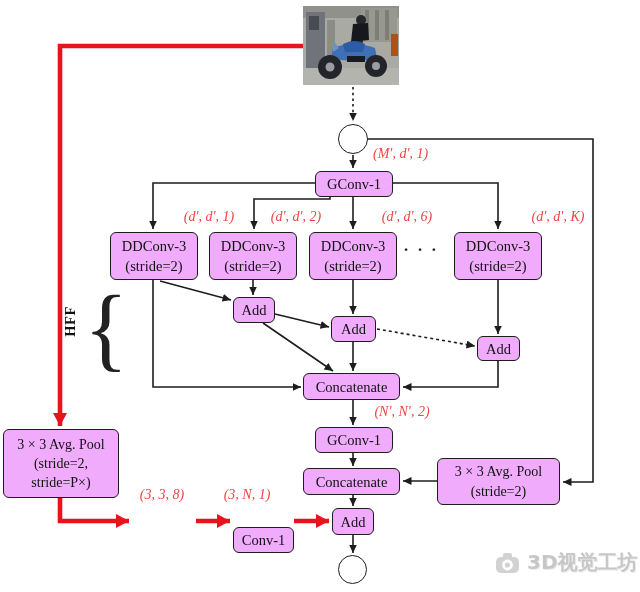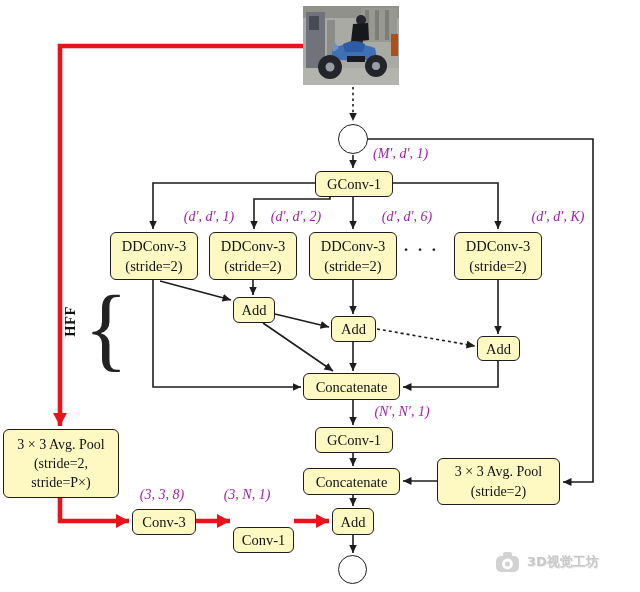--- a/index.html
+++ b/index.html
@@ -1,35 +1,35 @@
 <!DOCTYPE html>
 <html><head>
 <meta charset="utf-8">
 <style>
   html,body{margin:0;padding:0;background:#fff;}
   #stage{position:relative;width:640px;height:592px;background:#ffffff;overflow:hidden;
          font-family:"Liberation Serif", serif;}
   #wires{position:absolute;left:0;top:0;width:640px;height:592px;z-index:1;}
-  .nbox{position:absolute;z-index:2;background:#fef9c3;border:1.6px solid #1d1d1d;border-radius:6px;
+  .nbox{position:absolute;z-index:2;background:#f0abfc;border:1.6px solid #1d1d1d;border-radius:6px;
         display:flex;flex-direction:column;align-items:center;justify-content:center;
         font-size:14.5px;color:#111;text-align:center;line-height:1.38;box-sizing:border-box;
         white-space:nowrap;}
   .circ{position:absolute;z-index:2;background:#fff;border:1.7px solid #1d1d1d;border-radius:50%;
         box-sizing:border-box;}
-  .mlabel{position:absolute;z-index:3;font-style:italic;font-size:14px;color:#a21caf;
+  .mlabel{position:absolute;z-index:3;font-style:italic;font-size:14px;color:#ef4444;
           white-space:nowrap;text-align:center;}
   .photo{position:absolute;z-index:2;left:303px;top:6px;width:96px;height:79px;}
   .hff{position:absolute;z-index:3;left:40px;top:313px;width:60px;text-align:center;
        transform:rotate(-90deg);font-weight:bold;font-size:14.5px;letter-spacing:.5px;color:#111;}
   .brace{position:absolute;z-index:3;left:84px;top:282px;font-size:92px;line-height:92px;
          color:#222;font-family:"Liberation Serif",serif;transform:scaleY(1.02);}
   .dots{position:absolute;z-index:3;left:403px;top:240px;width:36px;text-align:center;
         font-size:17px;font-weight:bold;color:#222;letter-spacing:2px;}
   .watermark{position:absolute;z-index:3;left:494px;top:549px;display:flex;align-items:center;gap:5px;}
-  .watermark span{font-family:"DejaVu Sans",sans-serif;font-size:13px;font-weight:bold;
+  .watermark span{font-family:"DejaVu Sans",sans-serif;font-size:20px;font-weight:bold;
         color:#c7c7c7;text-shadow:1px 1px 0 #ebebeb;}
 </style>
 </head>
 <body>
 
 <div id="stage">
 
   <svg id="wires" viewBox="0 0 640 592">
     <defs>
       <marker id="arr" markerUnits="userSpaceOnUse" markerWidth="10" markerHeight="9" refX="8.5" refY="4" orient="auto">
@@ -160,36 +160,33 @@
     <span>3 × 3 Avg. Pool</span>
     <span>(stride=2)</span>
   </div>
 
   <div class="nbox" style="left:3px;top:429px;width:116px;height:69px;font-size:14px;">
     <span>3 × 3 Avg. Pool</span>
     <span>(stride=2,</span>
     <span>stride=P×)</span>
   </div>
 
-  <div class="nbox" style="left:132px;top:509px;width:64px;height:26px;">
-    <span>Conv-3</span>
-  </div>
   <div class="nbox" style="left:233px;top:509px;width:61px;height:26px;margin-top:18px;">
     <span>Conv-1</span>
   </div>
   <div class="nbox" style="left:332px;top:508px;width:42px;height:27px;">
     <span>Add</span>
   </div>
 
   <div class="mlabel" style="left:373px;top:146px;">(M′, d′, 1)</div>
   <div class="mlabel" style="left:171px;top:209px;width:76px;text-align:center;">(d′, d′, 1)</div>
   <div class="mlabel" style="left:258px;top:209px;width:76px;">(d′, d′, 2)</div>
   <div class="mlabel" style="left:369px;top:209px;width:76px;">(d′, d′, 6)</div>
   <div class="mlabel" style="left:520px;top:209px;width:76px;">(d′, d′, K)</div>
-  <div class="mlabel" style="left:360px;top:404px;width:84px;">(N′, N′, 1)</div>
+  <div class="mlabel" style="left:360px;top:404px;width:84px;">(N′, N′, 2)</div>
   <div class="mlabel" style="left:128px;top:487px;width:68px;">(3, 3, 8)</div>
   <div class="mlabel" style="left:213px;top:487px;width:68px;">(3, N, 1)</div>
 
   <div class="hff">HFF</div>
   <div class="brace">{</div>
 
   <div class="dots">· · ·</div>
 
   <div class="watermark">
     <svg width="28" height="26" viewBox="0 0 28 26">

